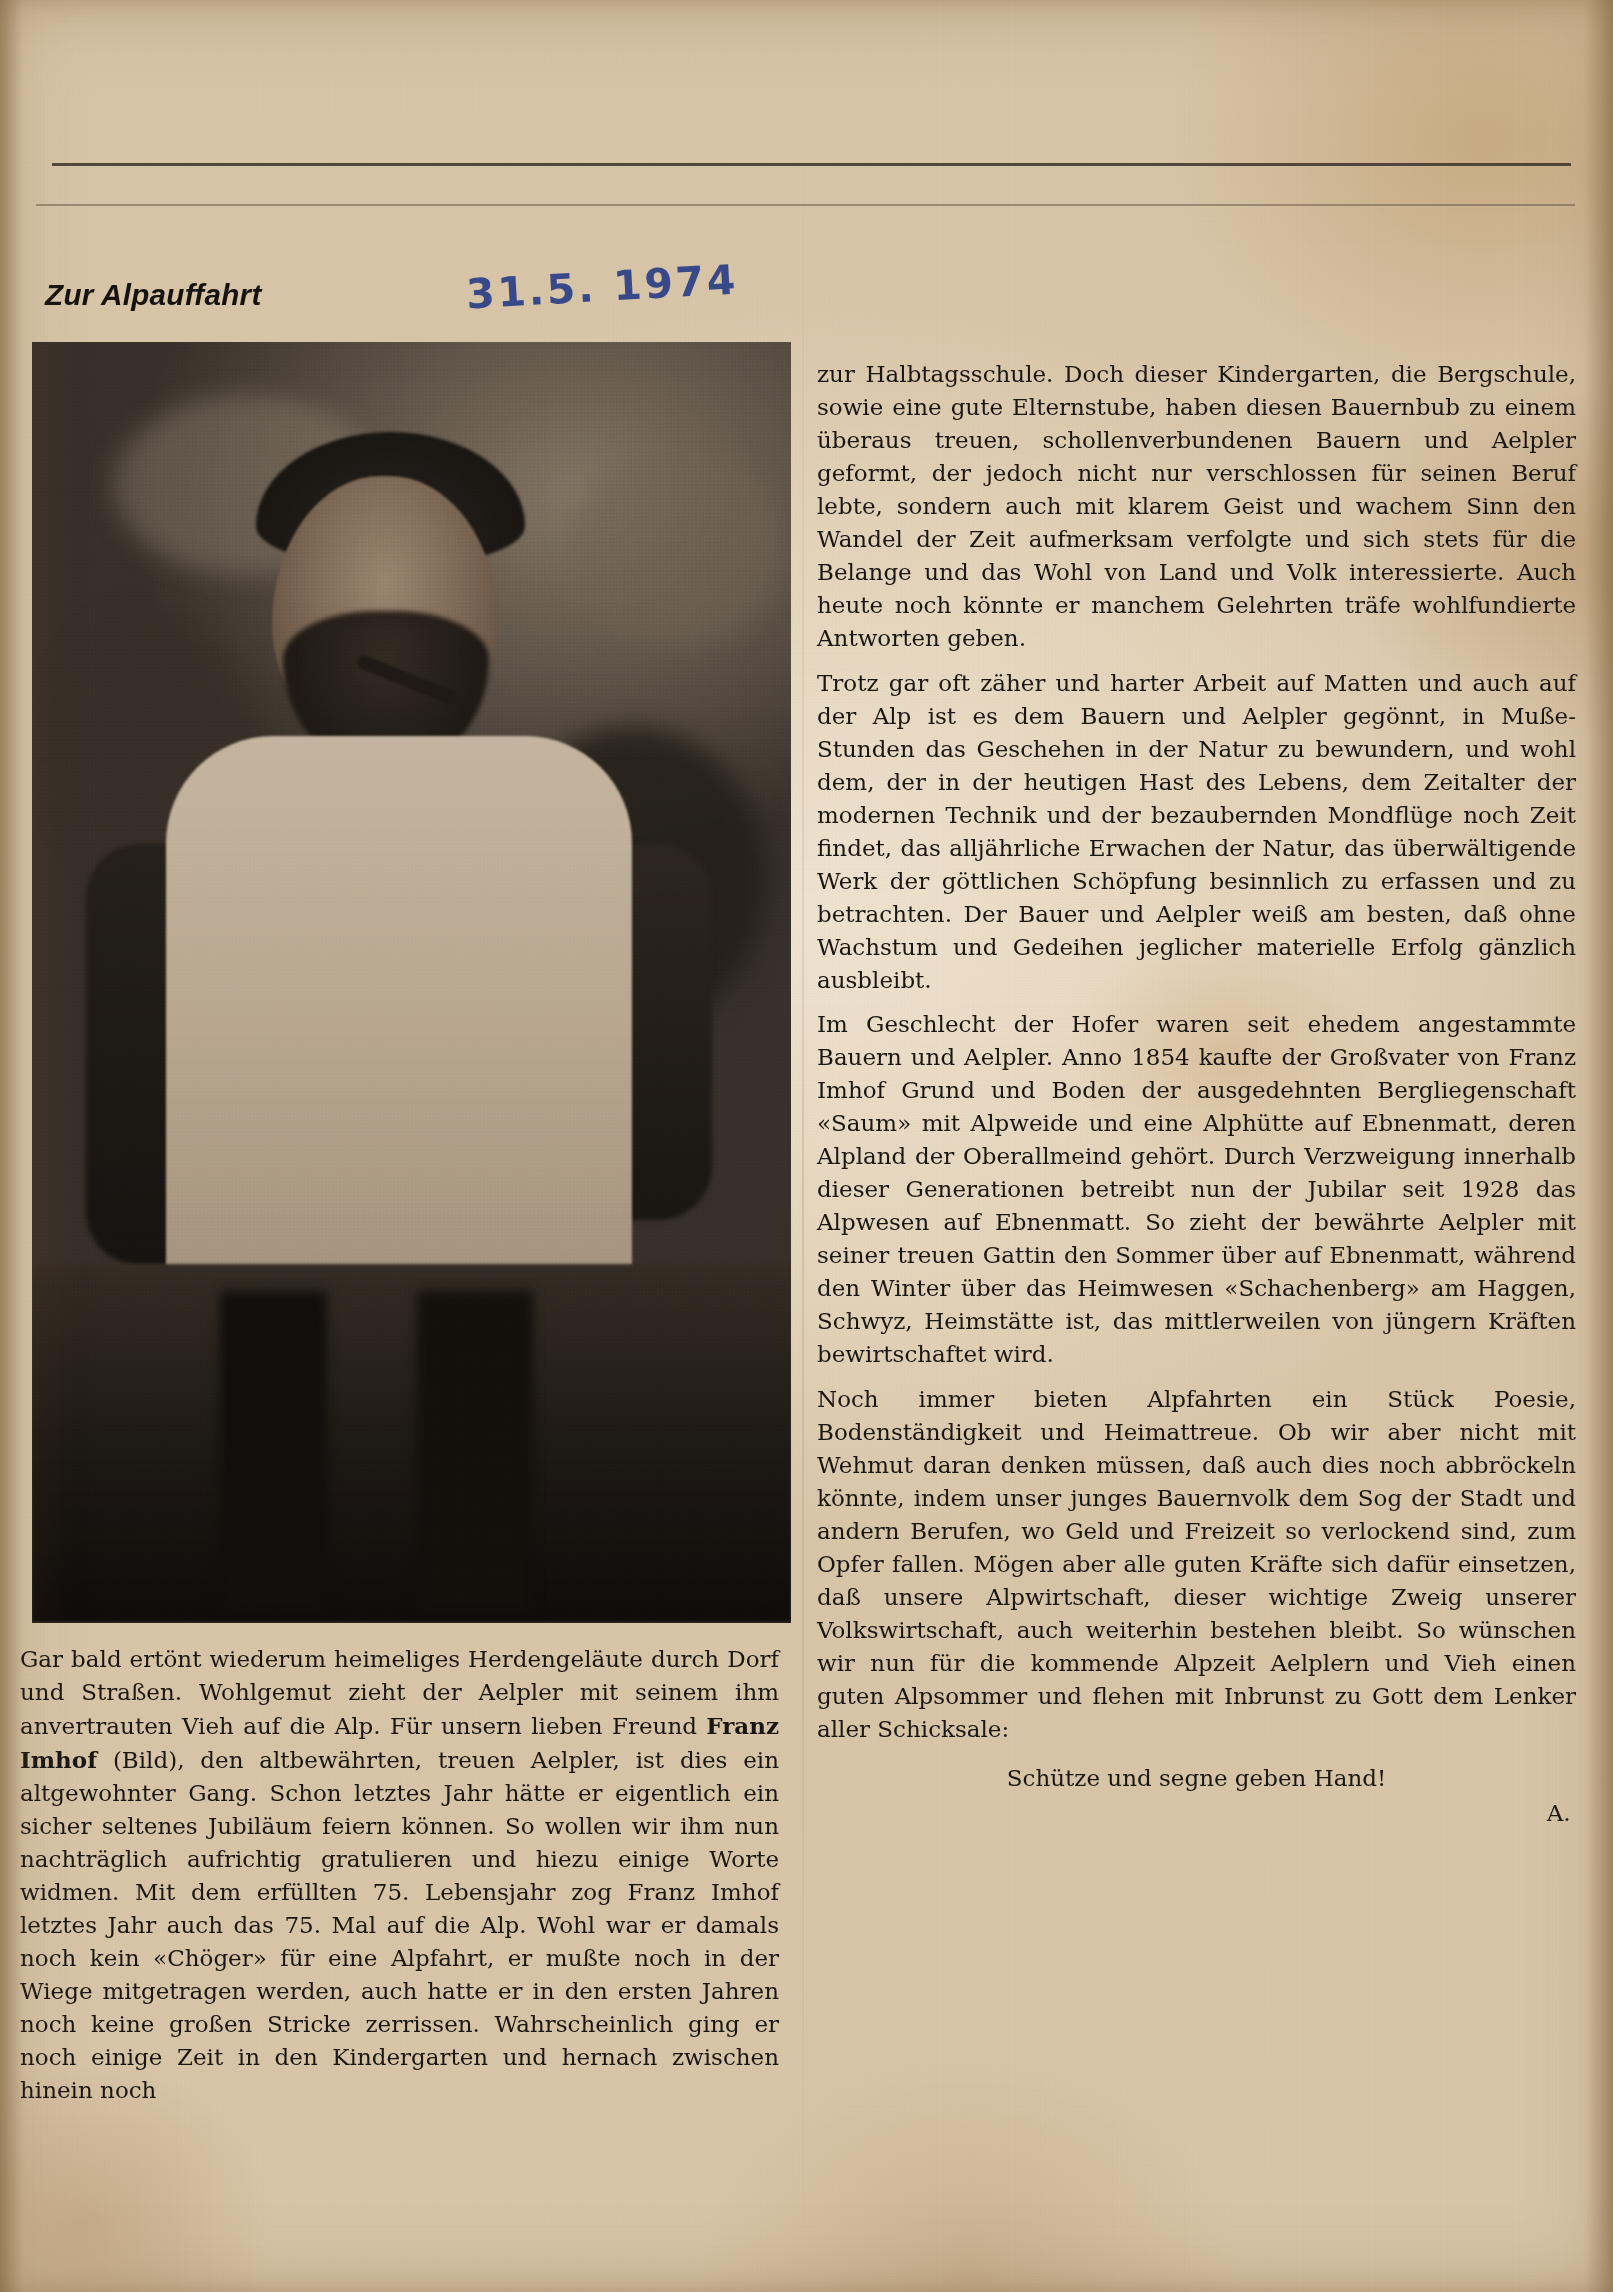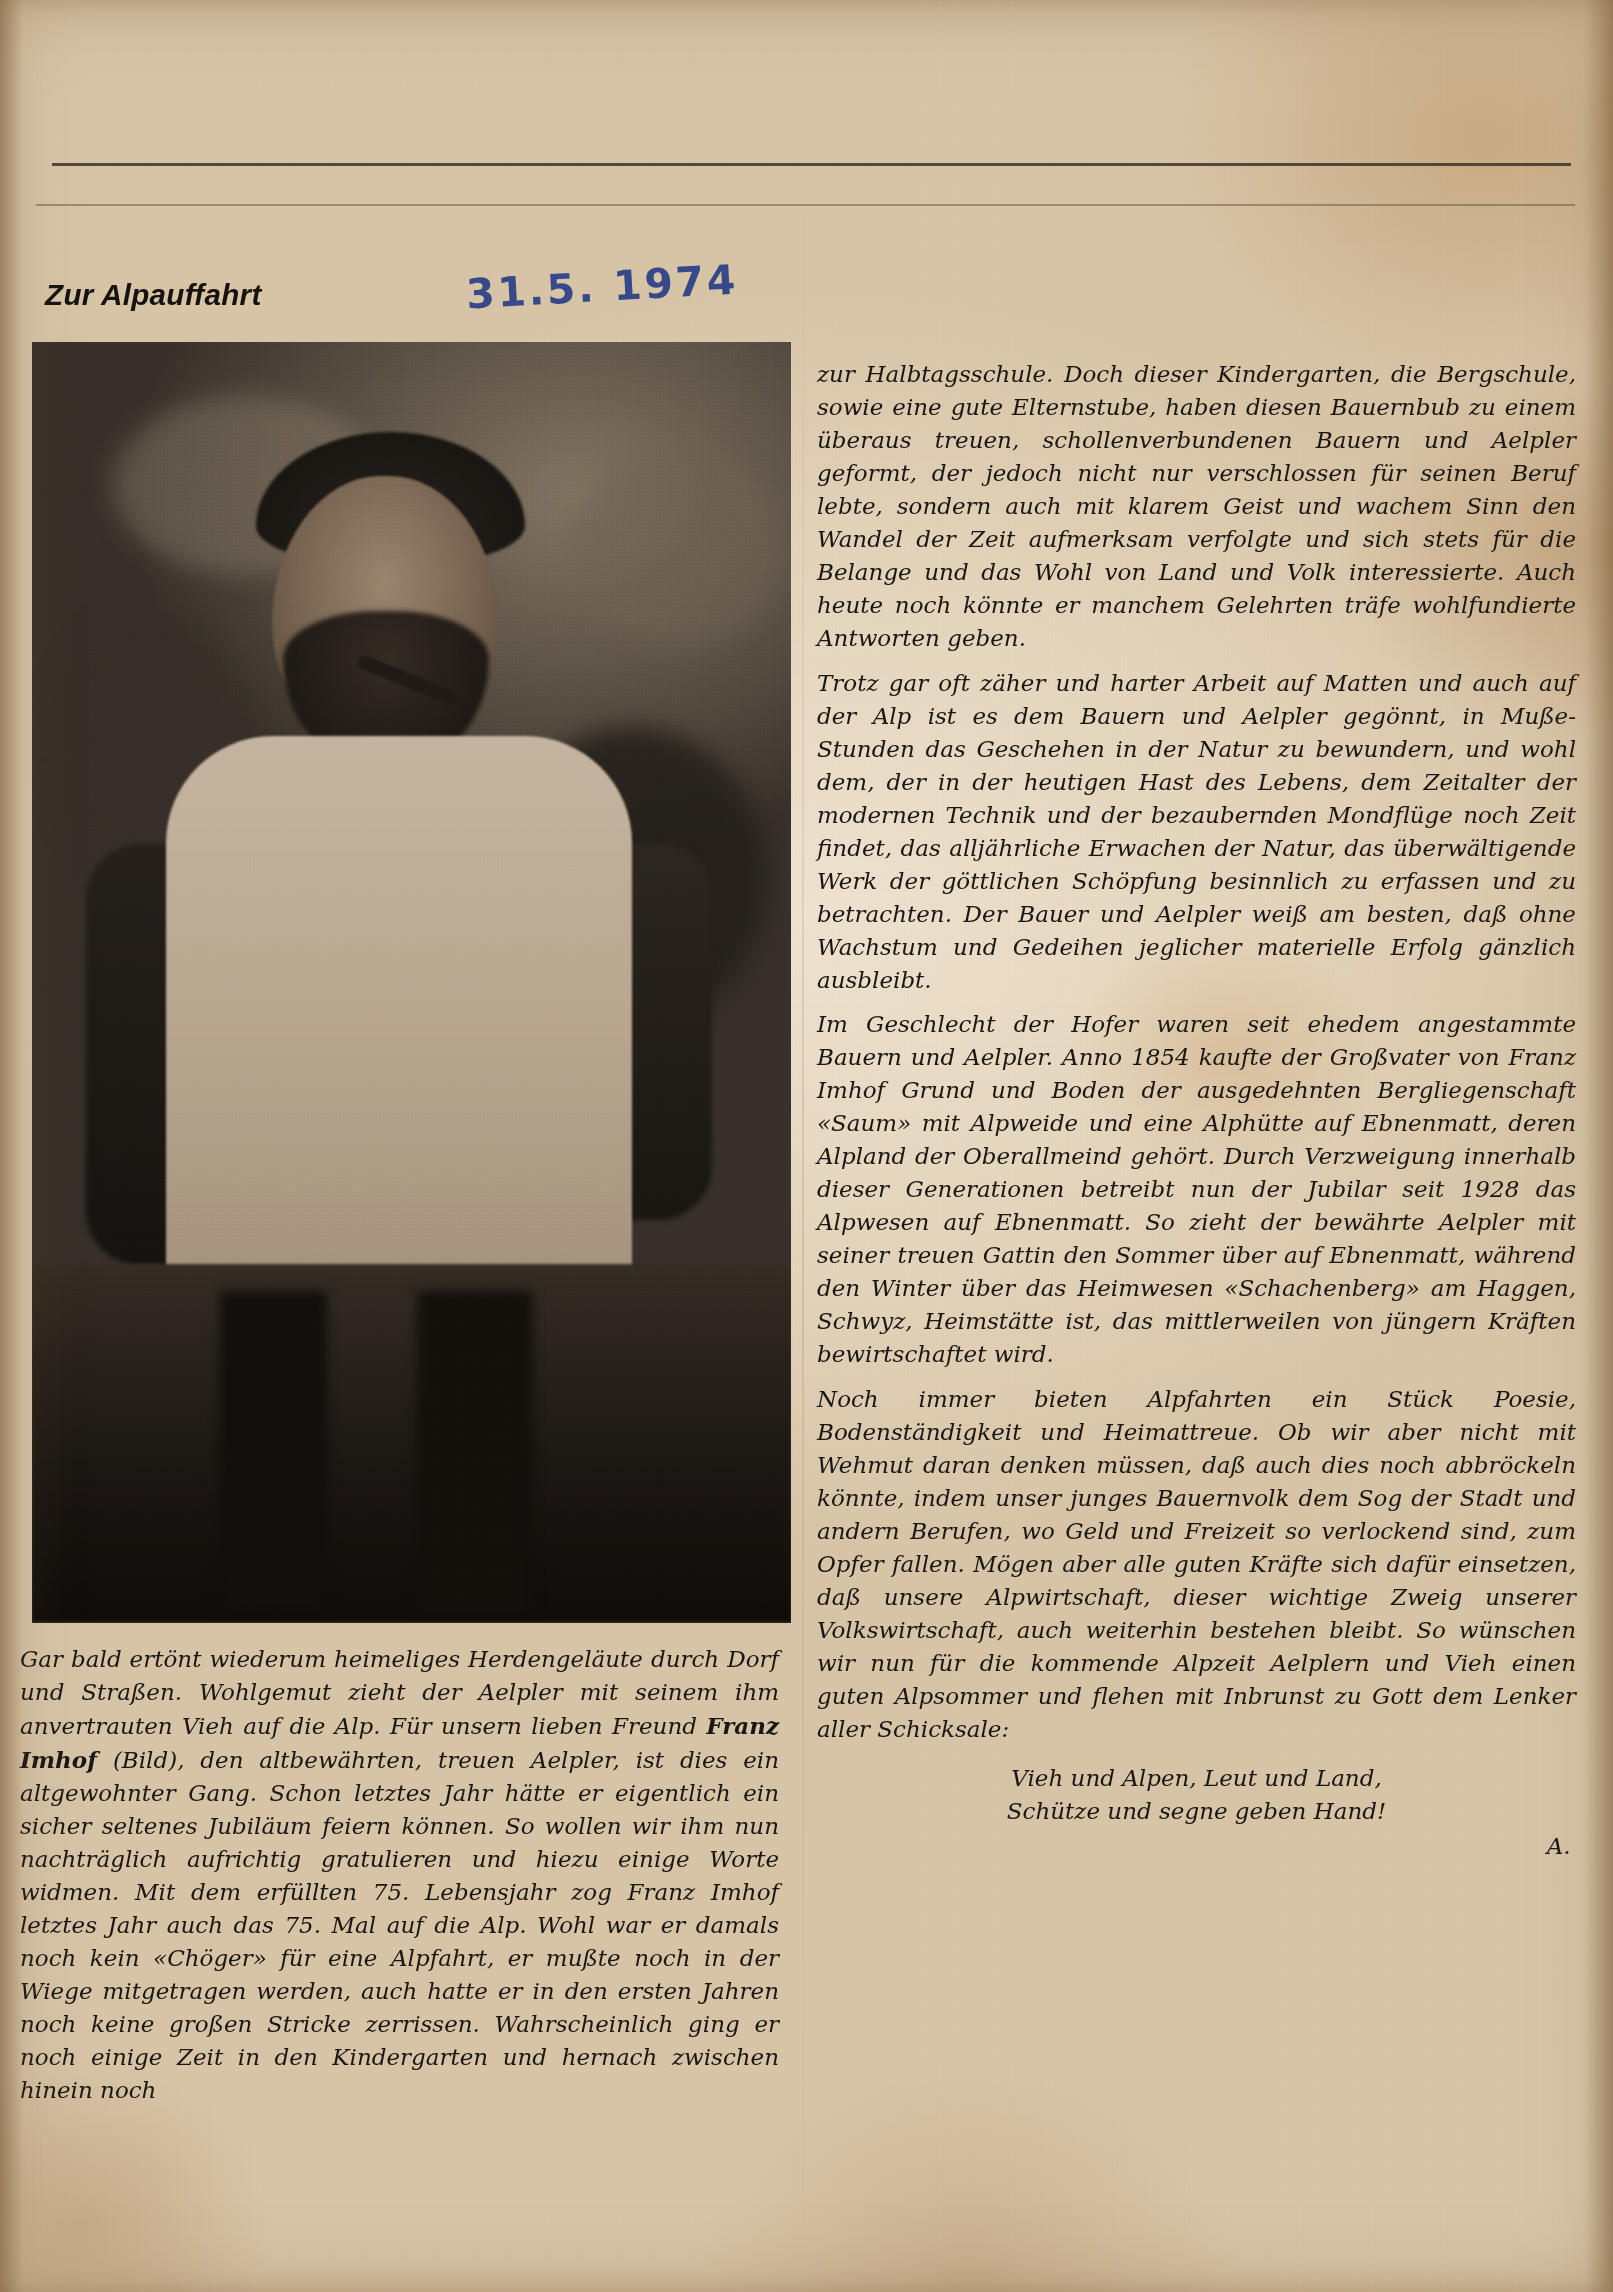--- a/index.html
+++ b/index.html
@@ -211,21 +211,20 @@
   
   .col {
     position: absolute;
     font-family: "DejaVu Serif", serif;
     font-size: 23px;
     line-height: 33px;
     color: #1a1713;
     text-align: justify;
     text-justify: inter-word;
     hyphens: manual;
-    font-style: italic;
   }
   #col-left {
     left: 20px;
     top: 1643px;
     width: 759px;
   }
   #col-right {
     left: 817px;
     top: 358px;
     width: 759px;
@@ -291,21 +290,20 @@
   <div class="col" id="col-left">
     <p>Gar bald ertönt wiederum heimeliges Herdengeläute durch Dorf und Straßen. Wohlgemut zieht der Aelpler mit seinem ihm anvertrauten Vieh auf die Alp. Für unsern lieben Freund <b>Franz Imhof</b> (Bild), den altbewährten, treuen Aelpler, ist dies ein altgewohnter Gang. Schon letztes Jahr hätte er eigentlich ein sicher seltenes Jubiläum feiern können. So wollen wir ihm nun nachträglich aufrichtig gratulieren und hiezu einige Worte widmen. Mit dem erfüllten 75. Lebensjahr zog Franz Imhof letztes Jahr auch das 75. Mal auf die Alp. Wohl war er damals noch kein «Chöger» für eine Alpfahrt, er mußte noch in der Wiege mitgetragen werden, auch hatte er in den ersten Jahren noch keine großen Stricke zerrissen. Wahrscheinlich ging er noch einige Zeit in den Kindergarten und hernach zwischen hinein noch</p>
   </div>
 
   <div class="col" id="col-right">
     <p>zur Halbtagsschule. Doch dieser Kindergarten, die Bergschule, sowie eine gute Elternstube, haben diesen Bauernbub zu einem überaus treuen, schollenverbundenen Bauern und Aelpler geformt, der jedoch nicht nur verschlossen für seinen Beruf lebte, sondern auch mit klarem Geist und wachem Sinn den Wandel der Zeit aufmerksam verfolgte und sich stets für die Belange und das Wohl von Land und Volk interessierte. Auch heute noch könnte er manchem Gelehrten träfe wohlfundierte Antworten geben.</p>
     <p>Trotz gar oft zäher und harter Arbeit auf Matten und auch auf der Alp ist es dem Bauern und Aelpler gegönnt, in Muße-Stunden das Geschehen in der Natur zu bewundern, und wohl dem, der in der heutigen Hast des Lebens, dem Zeitalter der modernen Technik und der bezaubernden Mondflüge noch Zeit findet, das alljährliche Erwachen der Natur, das überwältigende Werk der göttlichen Schöpfung besinnlich zu erfassen und zu betrachten. Der Bauer und Aelpler weiß am besten, daß ohne Wachstum und Gedeihen jeglicher materielle Erfolg gänzlich ausbleibt.</p>
     <p>Im Geschlecht der Hofer waren seit ehedem angestammte Bauern und Aelpler. Anno 1854 kaufte der Großvater von Franz Imhof Grund und Boden der ausgedehnten Bergliegenschaft «Saum» mit Alpweide und eine Alphütte auf Ebnenmatt, deren Alpland der Oberallmeind gehört. Durch Verzweigung innerhalb dieser Generationen betreibt nun der Jubilar seit 1928 das Alpwesen auf Ebnenmatt. So zieht der bewährte Aelpler mit seiner treuen Gattin den Sommer über auf Ebnenmatt, während den Winter über das Heimwesen «Schachenberg» am Haggen, Schwyz, Heimstätte ist, das mittlerweilen von jüngern Kräften bewirtschaftet wird.</p>
     <p>Noch immer bieten Alpfahrten ein Stück Poesie, Bodenständigkeit und Heimattreue. Ob wir aber nicht mit Wehmut daran denken müssen, daß auch dies noch abbröckeln könnte, indem unser junges Bauernvolk dem Sog der Stadt und andern Berufen, wo Geld und Freizeit so verlockend sind, zum Opfer fallen. Mögen aber alle guten Kräfte sich dafür einsetzen, daß unsere Alpwirtschaft, dieser wichtige Zweig unserer Volkswirtschaft, auch weiterhin bestehen bleibt. So wünschen wir nun für die kommende Alpzeit Aelplern und Vieh einen guten Alpsommer und flehen mit Inbrunst zu Gott dem Lenker aller Schicksale:</p>
     <div class="signoff">
-      <span class="line">Vieh und Alpen, Leut und Land,</span>
       <span class="line">Schütze und segne geben Hand!</span>
       <span class="initials">A.</span>
     </div>
   </div>
 
   <div id="fold"></div>
   <div id="leftstrip"></div>
   <div id="rightstrip"></div>
   <div id="edges"></div>
 </div>

